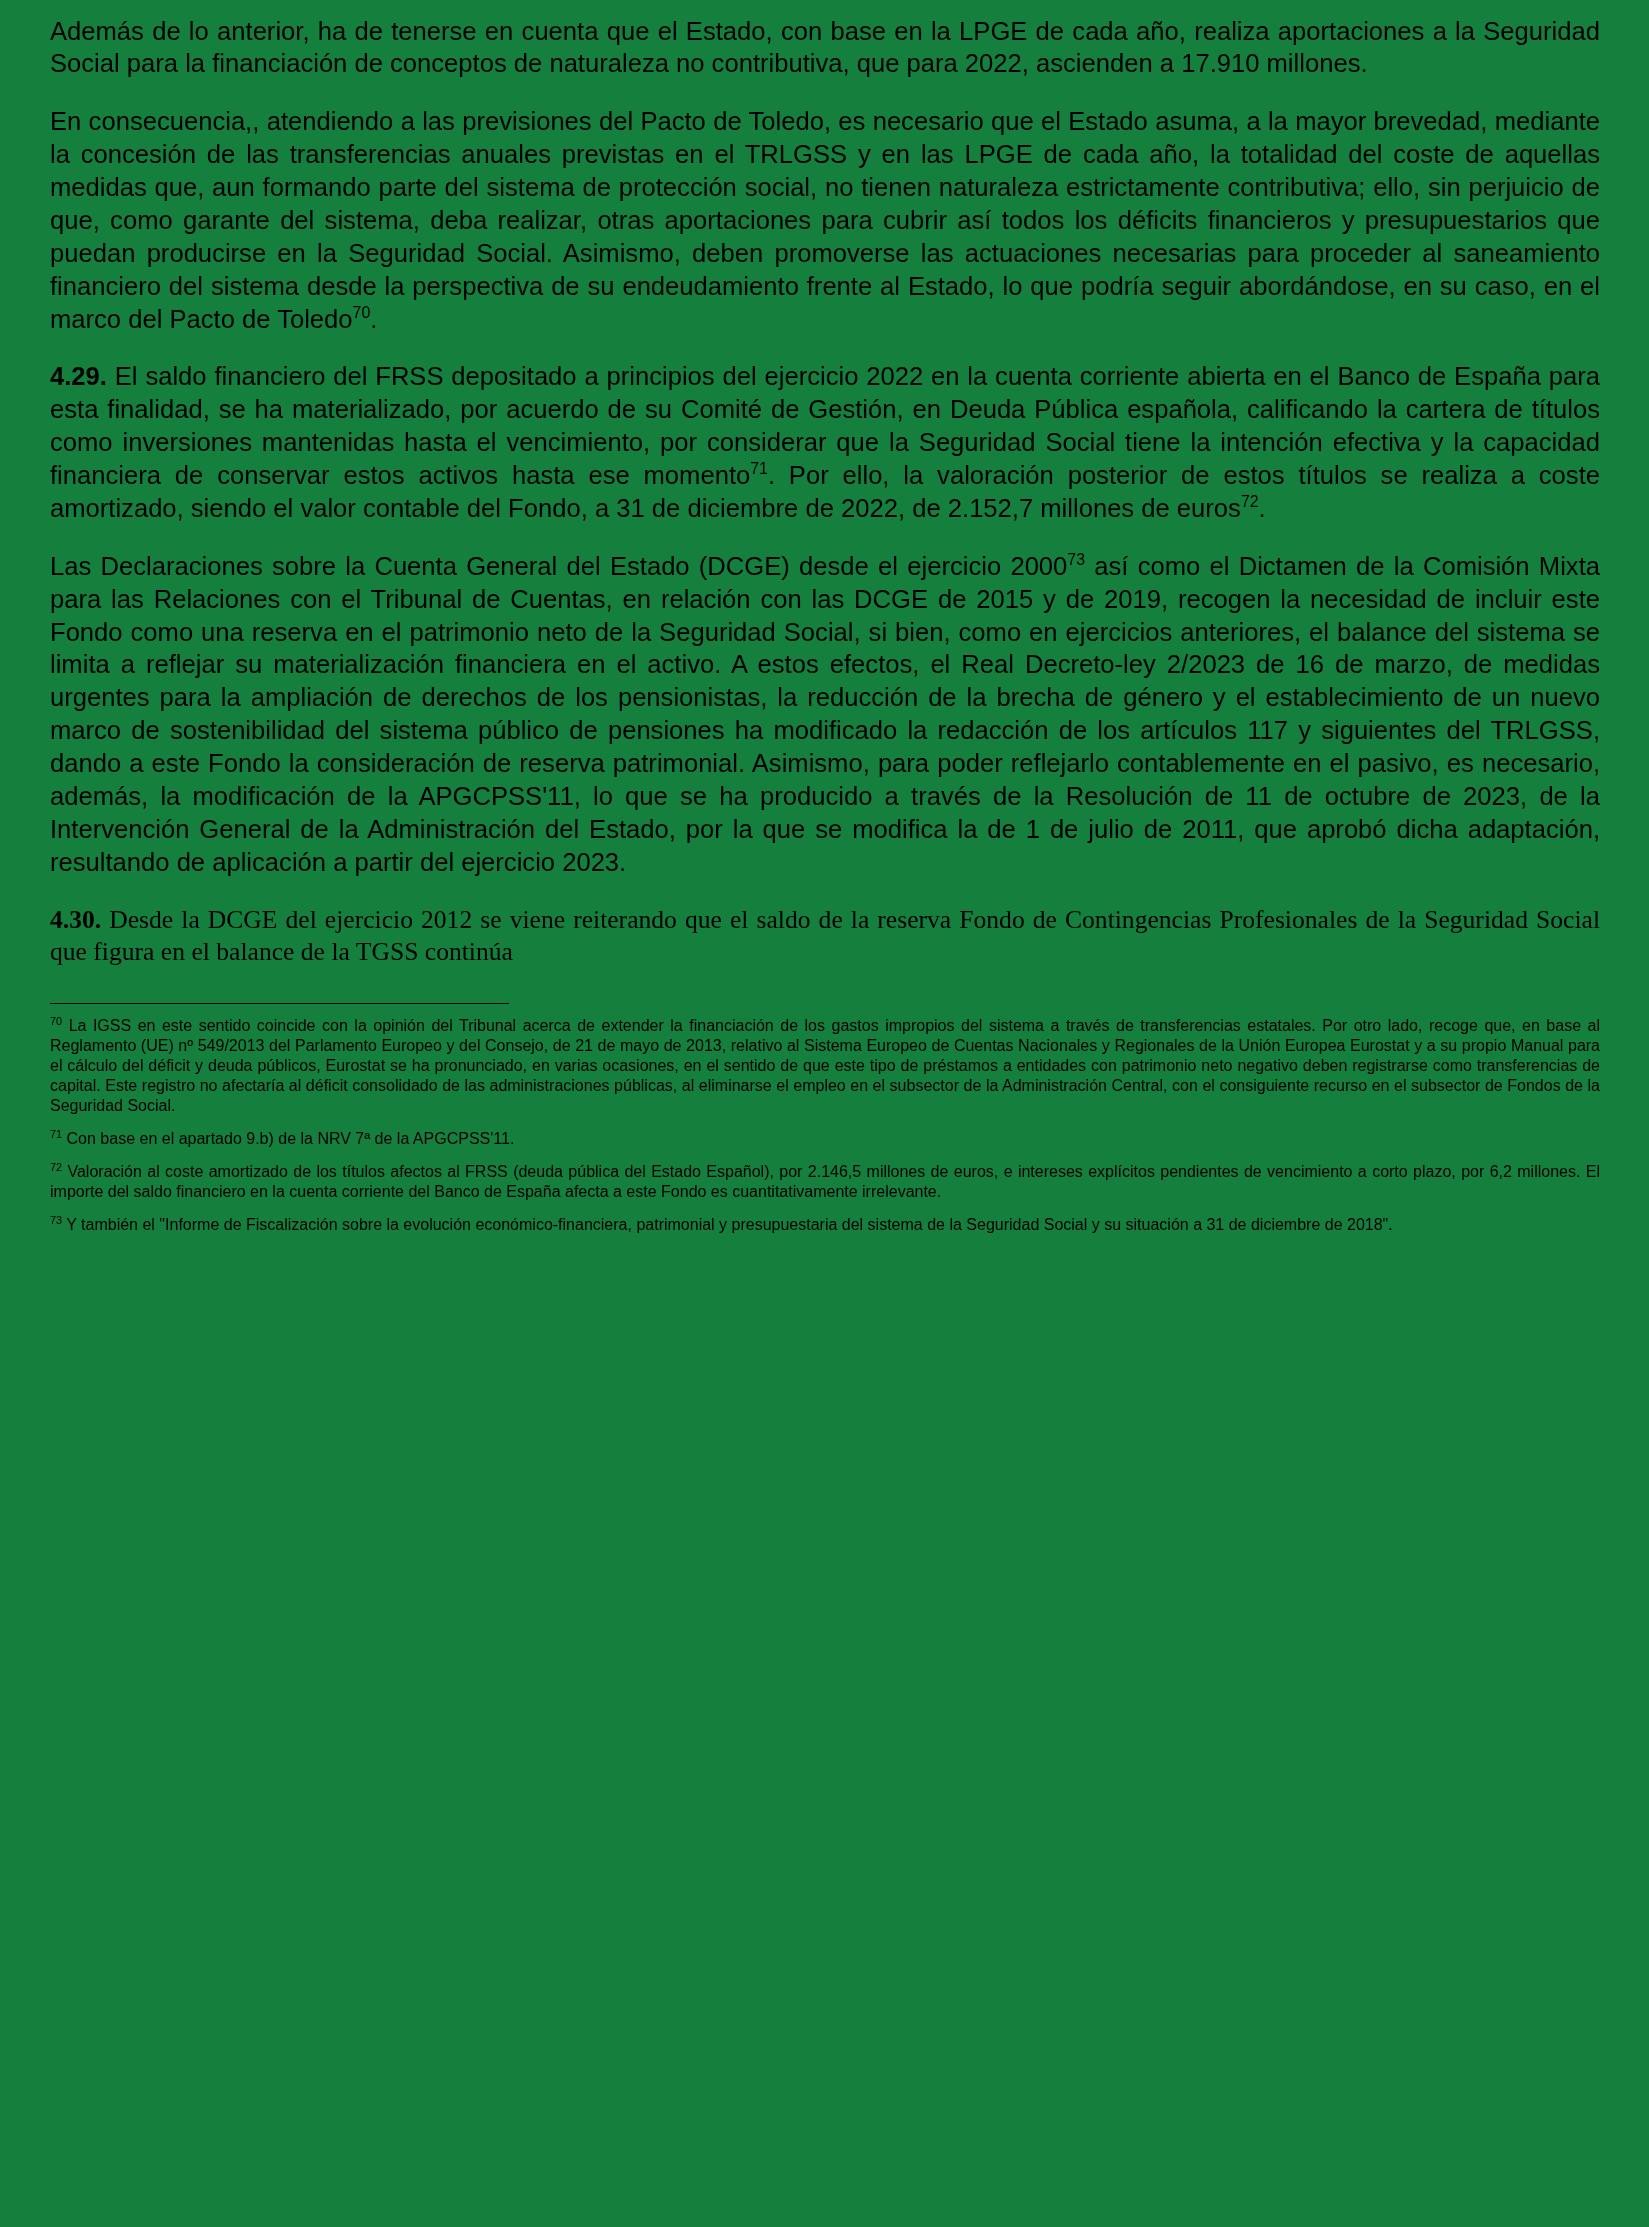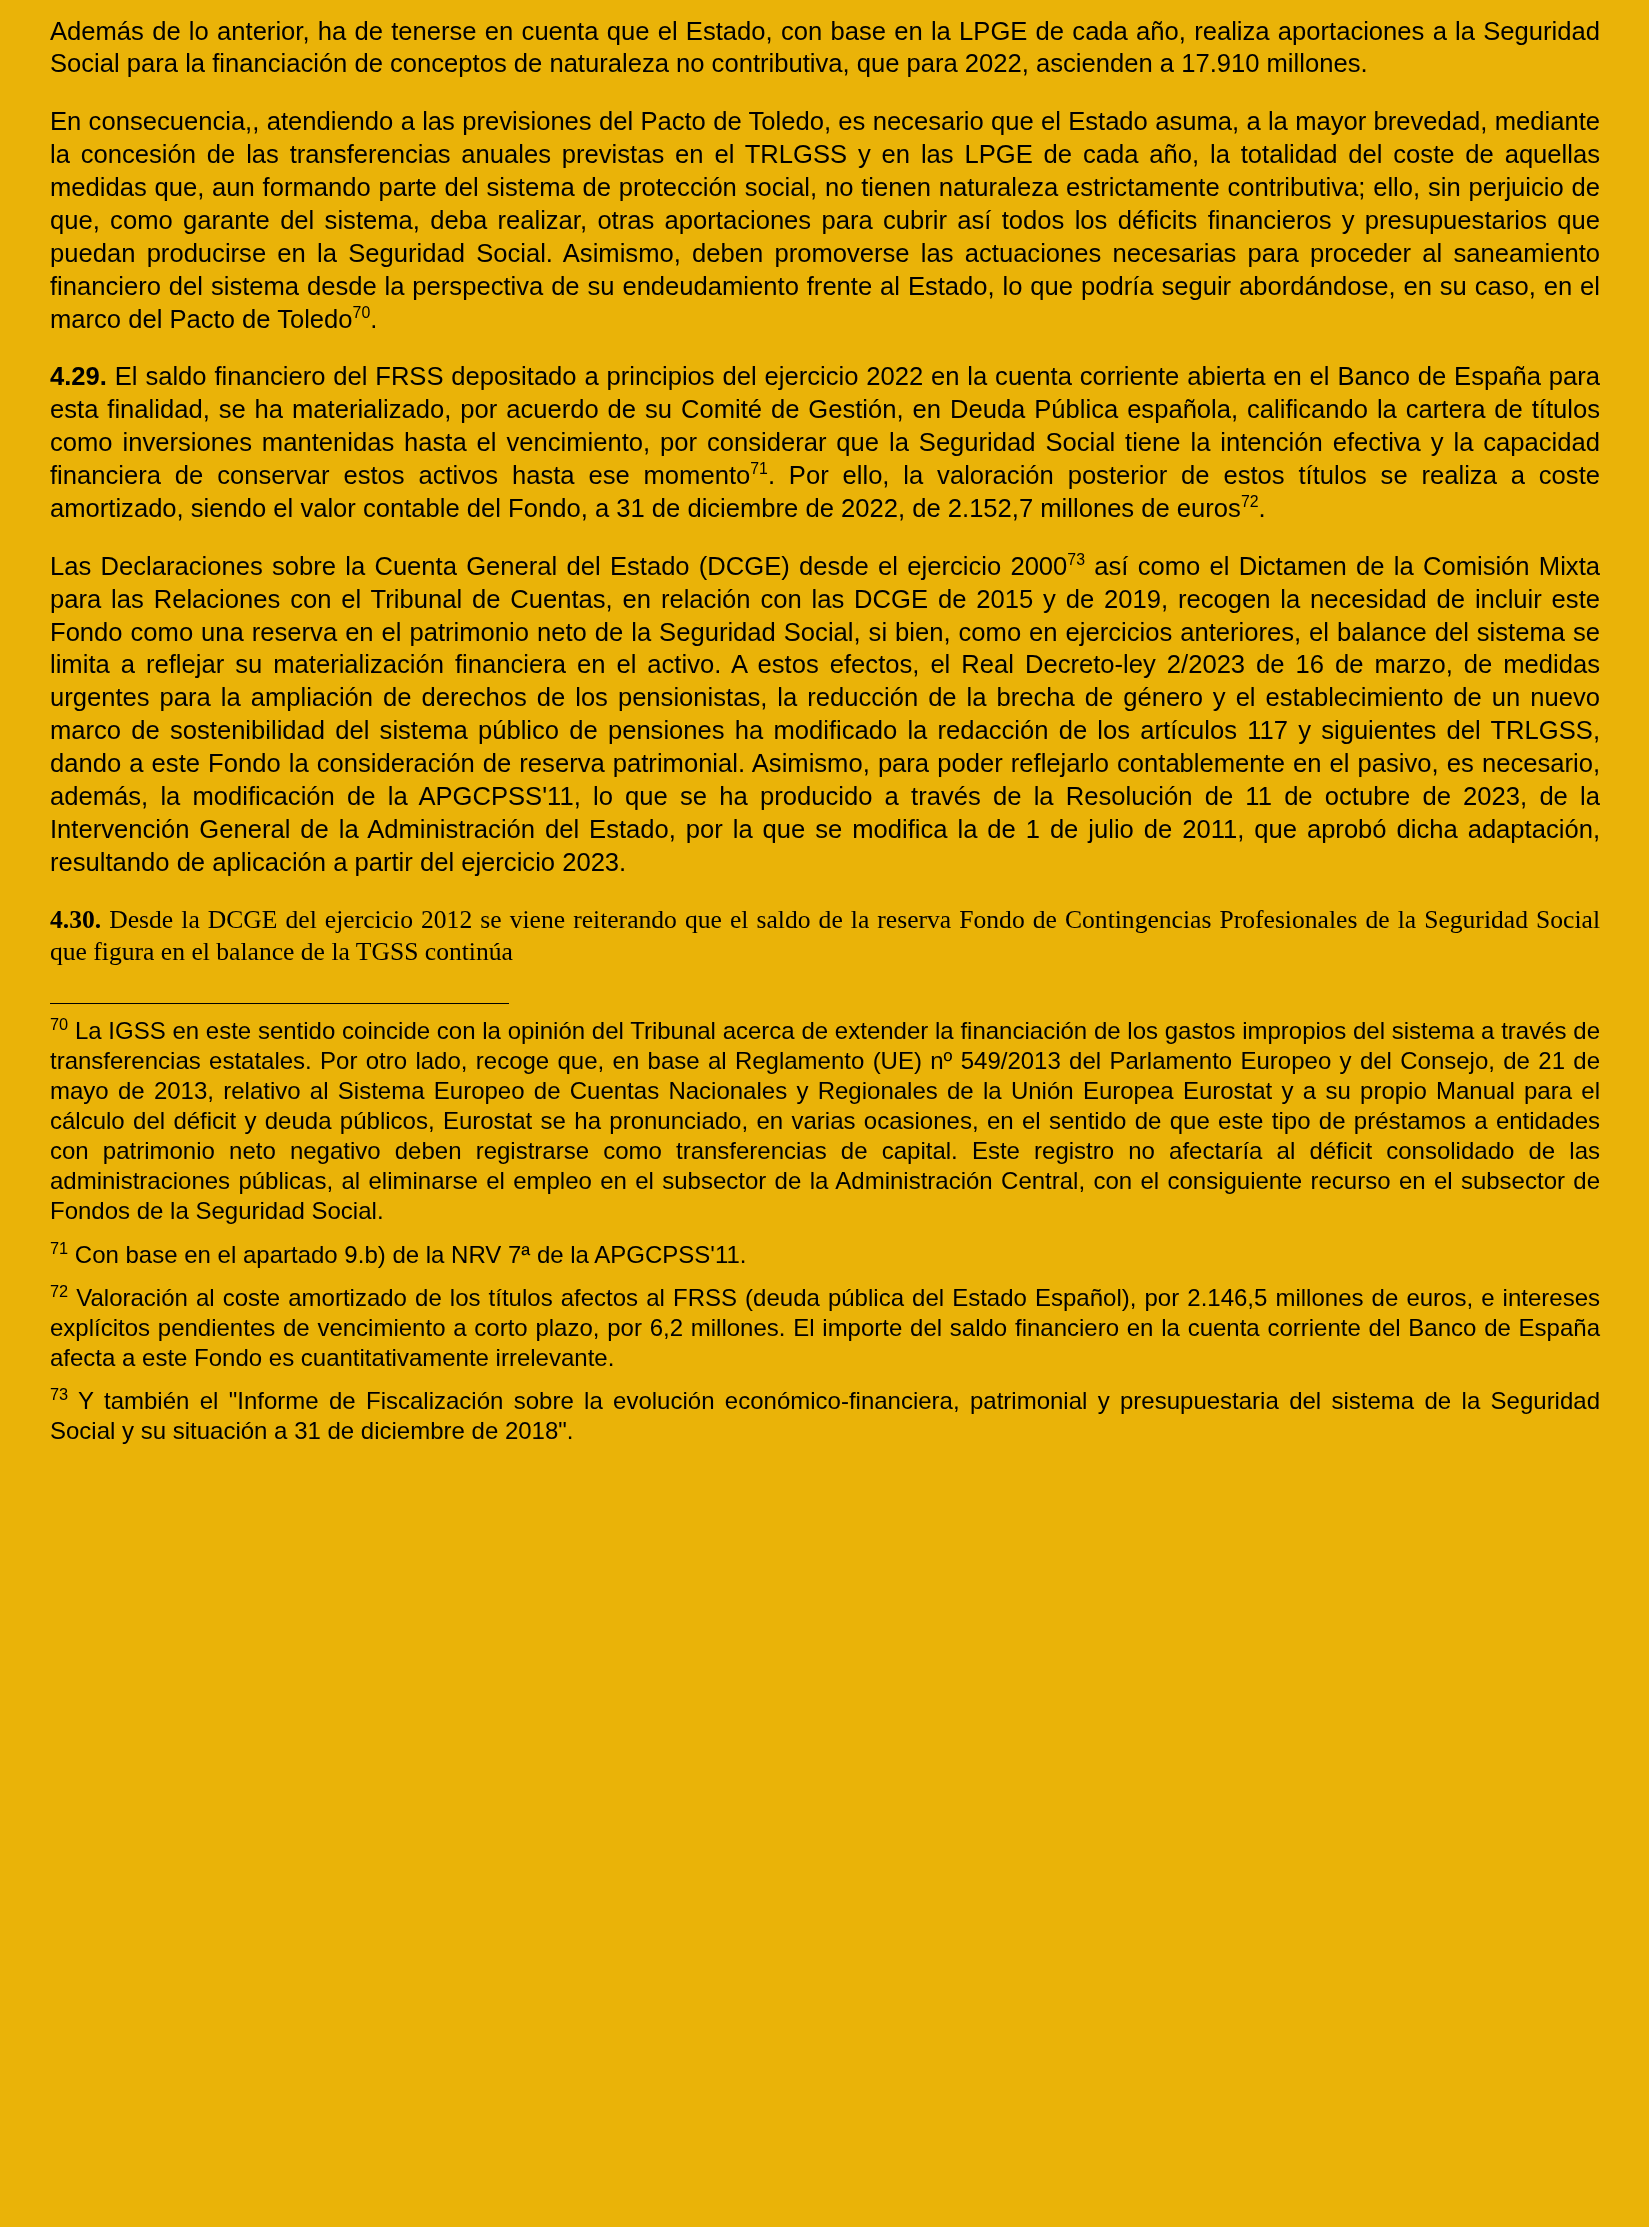--- a/index.html
+++ b/index.html
@@ -9,21 +9,21 @@
   }
   body {
     font-family: "Liberation Sans", sans-serif;
     color: #000000;
   }
   .page {
     width: 1649px;
     min-height: 2227px;
     box-sizing: border-box;
     padding: 14.6px 49px 24.4px 50px;
-    background: #eab308;
+    background: #15803d;
     position: relative;
   }
   .body-par {
     font-size: 25.6px;
     line-height: 1.285;
     text-align: justify;
     margin: 0 0 25px 0;
     hyphens: none;
   }
   .body-par.tight {
@@ -44,21 +44,21 @@
   }
   .fn-sep {
     width: 459px;
     height: 0;
     border-top: 1.3px solid #000;
   }
   .footnotes {
     margin-top: 0;
   }
   .fn {
-    font-size: 24px;
+    font-size: 16px;
     line-height: 1.255;
     text-align: justify;
     margin: 0 0 13px 0;
   }
   .fn:last-child {
     margin-bottom: 0;
   }
   .fn sup {
     font-size: 0.68em;
   }

